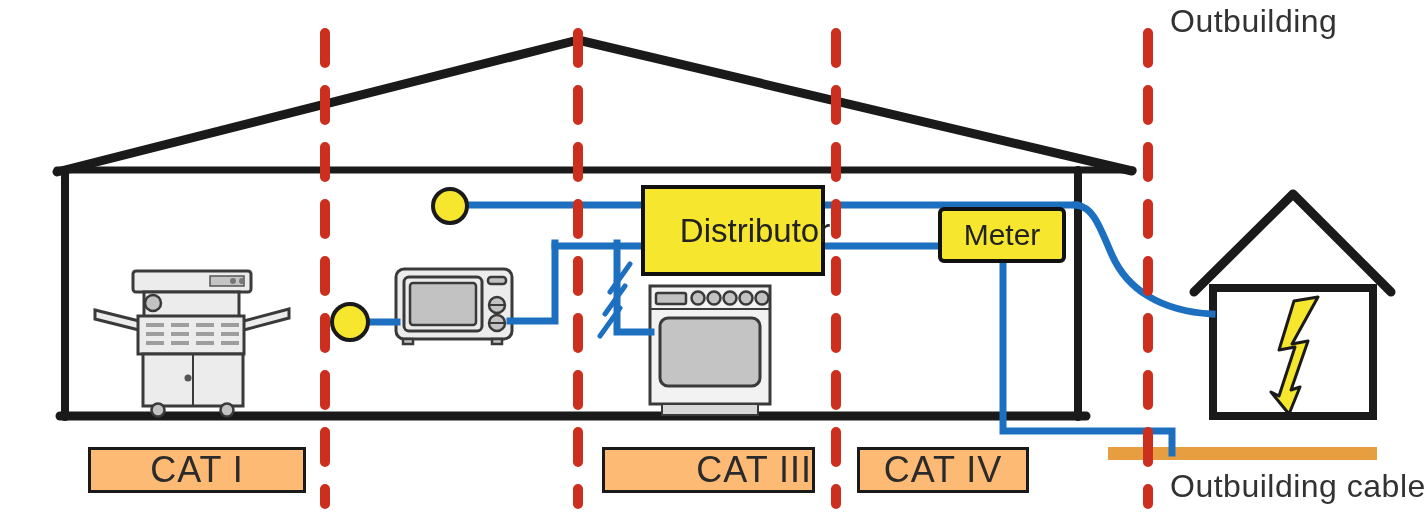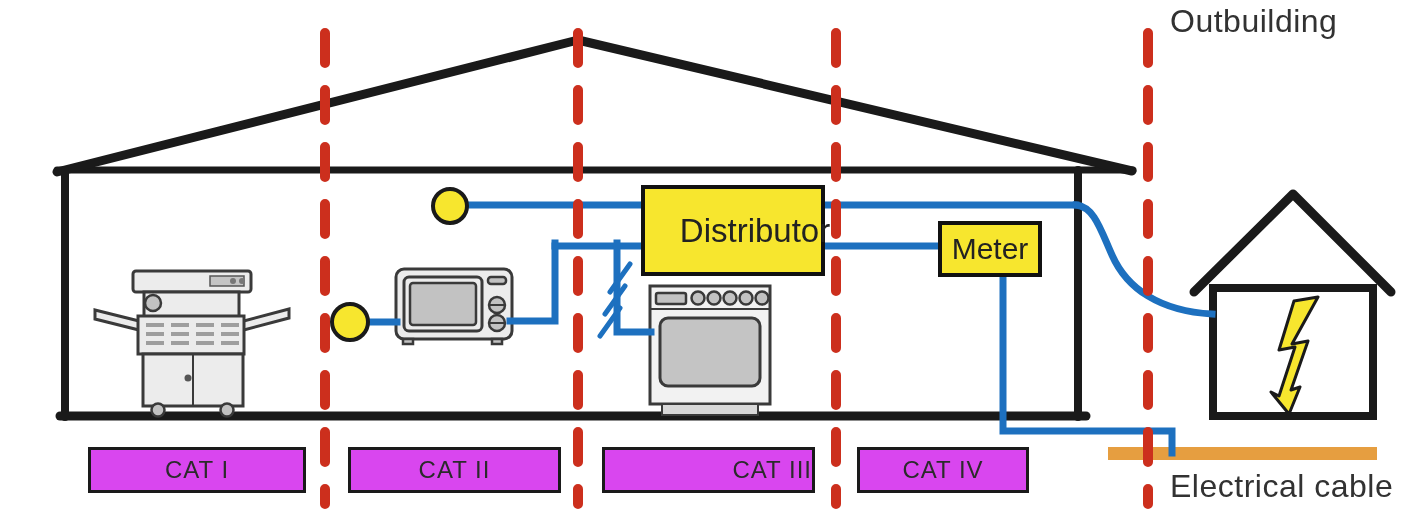--- a/index.html
+++ b/index.html
@@ -22,25 +22,25 @@
   .label{
     position:absolute; color:var(--text); font-size:32px; white-space:nowrap;
     letter-spacing:0.5px;
   }
   .ybox{
     position:absolute; box-sizing:border-box; background:var(--yellow);
     border:4px solid #111; display:flex; align-items:center; justify-content:center;
     color:#222;
   }
   .ybox.distributor{left:641px; top:185px; width:184px; height:91px; font-size:33px;padding-left:44px;}
-  .ybox.meter{left:938px; top:221px; width:104px; height:56px; font-size:30px;}
+  .ybox.meter{left:938px; top:207px; width:128px; height:56px; font-size:30px;border-radius:6px;}
   .catbox{
     position:absolute; box-sizing:border-box; top:447px; height:46px;
-    background:#d946ef; border:3px solid #1a1a1a; display:flex; align-items:center;
-    justify-content:center; font-size:24px; color:#2b2b2b; letter-spacing:1px;
+    background:#fdba74; border:3px solid #1a1a1a; display:flex; align-items:center;
+    justify-content:center; font-size:36px; color:#2b2b2b; letter-spacing:1px;
   }
   .cat1{left:88px;  width:218px;}
   .cat2{left:348px; width:213px;}
   .cat3{left:602px; width:213px;justify-content:flex-end;}
   .cat4{left:857px; width:172px;}
 </style>
 </head>
 <body>
 
 <div class="canvas">
@@ -149,26 +149,23 @@
   <div class="ybox distributor">
     <span>Distributor</span>
   </div>
   <div class="ybox meter">
     <span>Meter</span>
   </div>
 
   <div class="catbox cat1">
     <span>CAT I</span>
   </div>
-  <div class="catbox cat2">
-    <span>CAT II</span>
-  </div>
   <div class="catbox cat3">
     <span>CAT III</span>
   </div>
   <div class="catbox cat4">
     <span>CAT IV</span>
   </div>
 
   <div class="label" style="left:1170px; top:3px;">Outbuilding</div>
-  <div class="label" style="left:1170px; top:468px;">Electrical cable</div>
+  <div class="label" style="left:1170px; top:468px;">Outbuilding cable</div>
 
 </div>
 
 </body></html>

